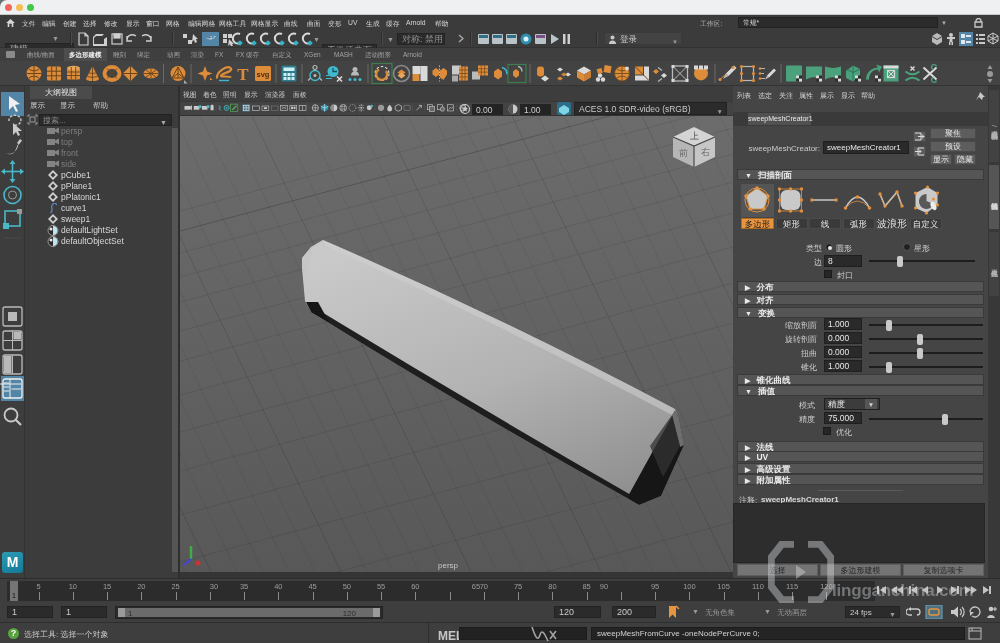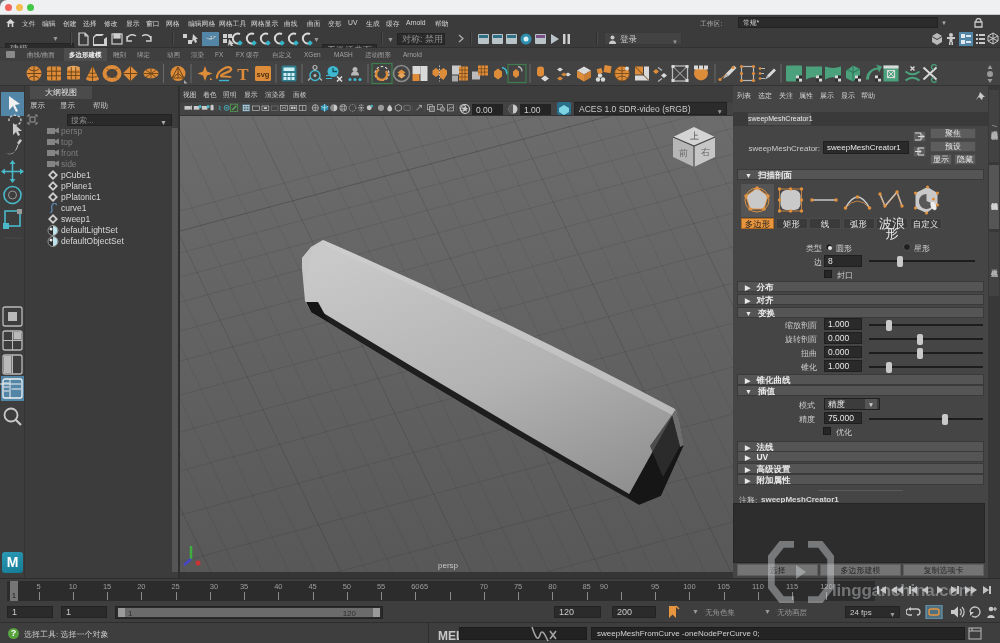--- a/index.html
+++ b/index.html
@@ -26,21 +26,21 @@
 #shelf{left:0;top:61px;width:1000px;height:25px;background:#434343;border-bottom:1px solid #333;}
 
 #toolbox{left:0;top:86px;width:25px;height:492px;background:#3d3d3d;border-right:1px solid #333;}
 #outliner{left:25px;top:86px;width:155px;height:492px;background:#3c3c3c;}
 #viewport{left:180px;top:86px;width:553px;height:492px;background:#3d3d3d;}
 #ae{left:733px;top:86px;width:255px;height:492px;background:#454545;}
 #rstrip{left:988px;top:86px;width:12px;height:492px;background:#383838;}
 
 .oltab{position:absolute;left:5px;top:0px;width:62px;height:13px;background:#4b4b4b;color:#e4e4e4;font-size:8px;text-align:center;line-height:13px;}
 .olmenu{position:absolute;top:15px;left:5px;color:#c9c9c9;font-size:7.5px;}
-.olsearch{position:absolute;left:14px;top:28px;right:8px;height:12px;background:#2a2a2a;border:1px solid #222;color:#8b8b8b;font-size:8px;line-height:11px;padding-left:3px;margin-left:28px;}
+.olsearch{position:absolute;left:14px;top:28px;right:8px;height:12px;background:#2a2a2a;border:1px solid #222;color:#8b8b8b;font-size:8px;line-height:11px;padding-left:3px;}
 .olitem{position:absolute;left:0;width:100%;height:11px;font-size:8.5px;color:#d8d8d8;}
 .olitem.dim{color:#7e7e7e;}
 .olitem .ic{position:absolute;left:22px;top:0px;}
 .olitem .tx{position:absolute;left:36px;top:0px;}
 .olscroll{position:absolute;right:2px;top:42px;width:6px;bottom:6px;background:#2e2e2e;}
 .olthumb{position:absolute;left:0;top:0px;width:6px;height:100%;background:#555;}
 
 .aemenu{position:absolute;top:5px;color:#d2d2d2;font-size:7px;}
 .aetab{position:absolute;left:15px;top:27px;width:63px;height:12px;background:#515151;color:#ececec;font-size:7px;text-align:center;line-height:12px;}
 .aehdr{position:absolute;left:4px;width:247px;height:11px;background:#555555;border:1px solid #3a3a3a;color:#e9e9e9;font-size:8.5px;font-weight:bold;line-height:10px;}
@@ -1025,21 +1025,21 @@
             <circle cx="7" cy="24" r="1.6"></circle>
             <circle cx="25" cy="15" r="1.6"></circle>
           </g>
     </g>
   </svg>
 
   <div class="aebtn" style="left:8px;top:132px;width:33px;height:11px;background:#e8953f;border-color:#b06a20;color:#1d1d1d;line-height:10px;font-size:8.5px;">多边形</div>
   <div class="aebtn" style="left:42.5px;top:132px;width:32px;height:11px;line-height:10px;font-size:8.5px;background:#3a3a3a;">矩形</div>
   <div class="aebtn" style="left:76px;top:132px;width:32px;height:11px;line-height:10px;font-size:8.5px;background:#3a3a3a;">线</div>
   <div class="aebtn" style="left:109.5px;top:132px;width:32px;height:11px;line-height:10px;font-size:8.5px;background:#3a3a3a;">弧形</div>
-  <div class="aebtn" style="left:143px;top:132px;width:32px;height:11px;line-height:10px;font-size:13px;background:#3a3a3a;">波浪形</div>
+  <div class="aebtn" style="left:143px;top:132px;width:32px;height:11px;line-height:10px;font-size:10px;background:#3a3a3a;">波浪形</div>
   <div class="aebtn" style="left:176.5px;top:132px;width:32px;height:11px;line-height:10px;font-size:8.5px;background:#3a3a3a;">自定义</div>
 
   <div class="aelabel" style="left:59px;top:157px;width:30px;">类型</div>
   <div class="abs" style="left:92px;top:157px;width:8px;height:8px;border-radius:50%;background:#202020;border:1px solid #555;"></div>
   <div class="abs" style="left:94.5px;top:159.5px;width:4px;height:4px;border-radius:50%;background:#e8e8e8;"></div>
   <div class="aelabel" style="left:103px;top:157px;width:26px;text-align:left;">圆形</div>
   <div class="abs" style="left:170px;top:157px;width:8px;height:8px;border-radius:50%;background:#202020;border:1px solid #555;"></div>
   <div class="aelabel" style="left:181px;top:157px;width:26px;text-align:left;">星形</div>
 
   <div class="aelabel" style="left:73px;top:171px;width:16px;">边</div>
@@ -1126,21 +1126,21 @@
         <div class="tnum" style="left:271.3px">40</div>
         <div class="ttick" style="left:271.3px"></div>
         <div class="tnum" style="left:305.6px">45</div>
         <div class="ttick" style="left:305.6px"></div>
         <div class="tnum" style="left:339.8px">50</div>
         <div class="ttick" style="left:339.8px"></div>
         <div class="tnum" style="left:374.1px">55</div>
         <div class="ttick" style="left:374.1px"></div>
         <div class="tnum" style="left:408.3px">60</div>
         <div class="ttick" style="left:408.3px"></div>
-        <div class="tnum" style="left:417px">65</div>
+        <div class="tnum" style="left:469px">65</div>
         <div class="ttick" style="left:442.6px"></div>
         <div class="tnum" style="left:476.8px">70</div>
         <div class="ttick" style="left:476.8px"></div>
         <div class="tnum" style="left:511.1px">75</div>
         <div class="ttick" style="left:511.1px"></div>
         <div class="tnum" style="left:545.4px">80</div>
         <div class="ttick" style="left:545.4px"></div>
         <div class="tnum" style="left:579.6px">85</div>
         <div class="ttick" style="left:579.6px"></div>
         <div class="tnum" style="left:597px">90</div>

